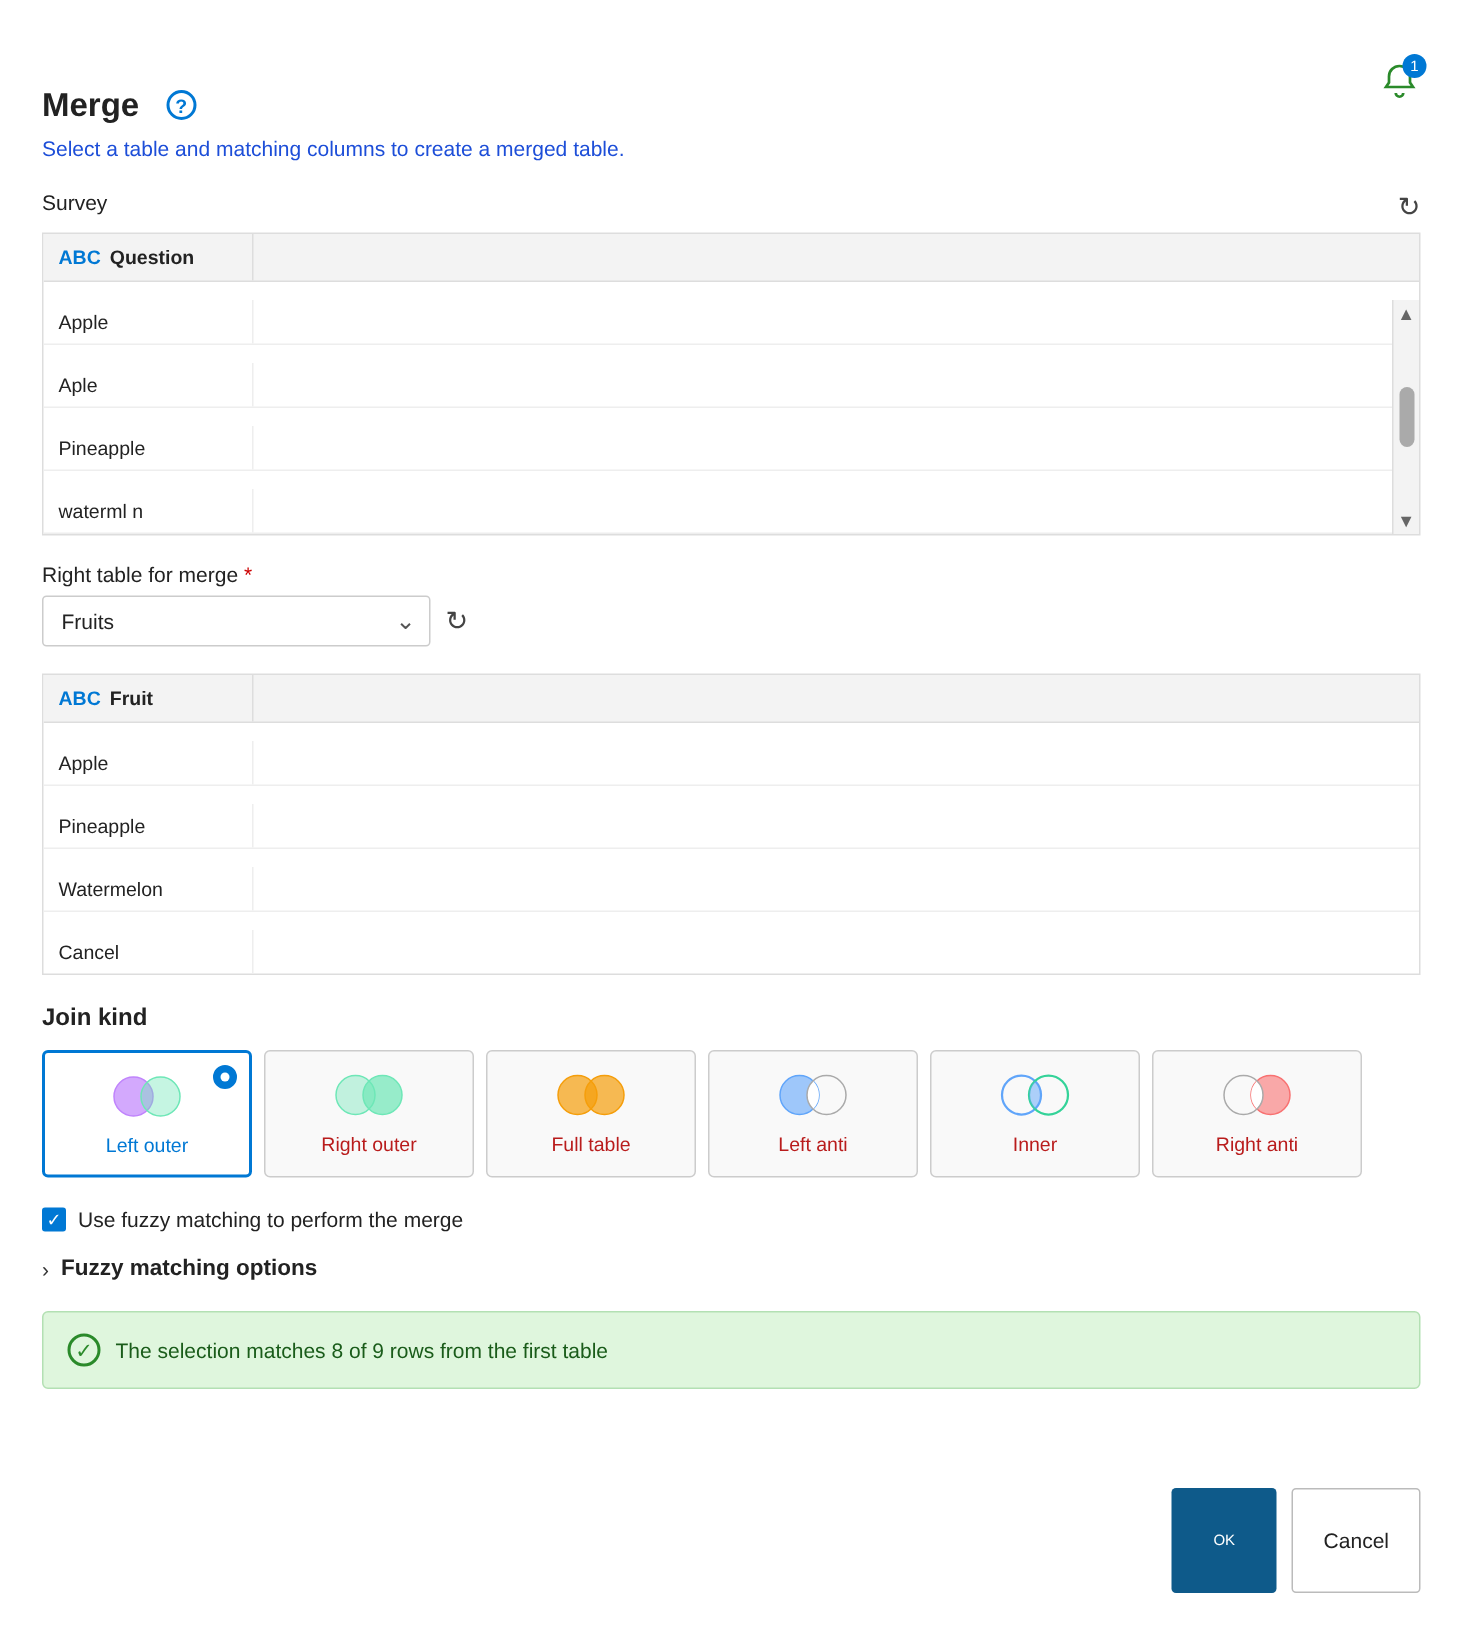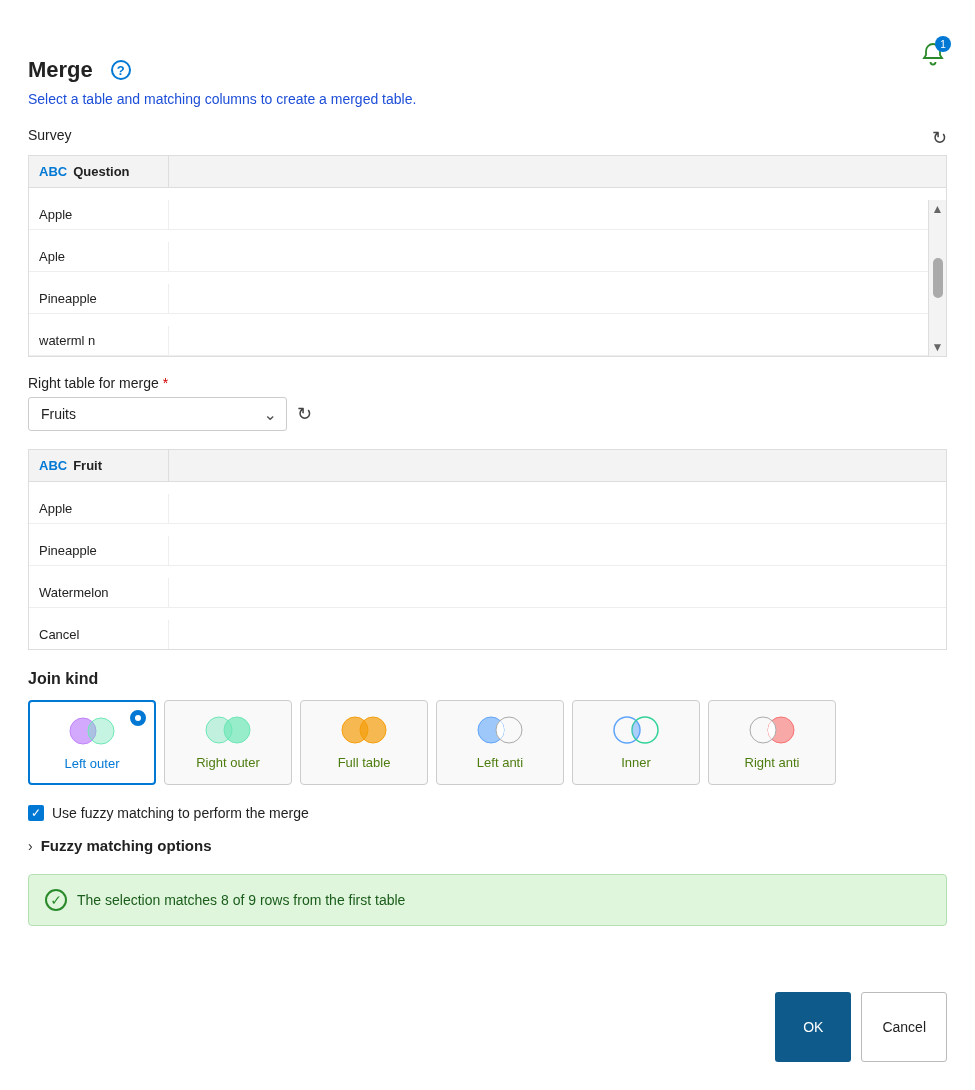--- a/index.html
+++ b/index.html
@@ -175,36 +175,36 @@
     }
     .join-options {
       display: flex;
       gap: 8px;
       margin-bottom: 20px;
     }
     .join-option {
       border: 1px solid #ccc;
       border-radius: 4px;
       padding: 12px 8px;
-      width: 128px;
+      width: 140px;
       display: flex;
       flex-direction: column;
       align-items: center;
       gap: 8px;
       cursor: pointer;
       background: #f9f9f9;
       position: relative;
     }
     .join-option.selected {
       border: 2px solid #0078d4;
       background: #fff;
     }
     .join-option-label {
       font-size: 13px;
-      color: #4d7c0f;
+      color: #b91c1c;
       text-align: center;
     }
     .join-option.selected .join-option-label {
       color: #0078d4;
       font-weight: 500;
     }
     .selected-radio {
       position: absolute;
       top: 8px;
       right: 8px;
@@ -279,21 +279,21 @@
       justify-content: flex-end;
       gap: 10px;
       margin-top: auto;
       padding-top: 10px;
     }
     .btn-ok {
       background: #0e5a8a;
       color: white;
       border: none;
       padding: 10px 28px;
-      font-size: 14px;
+      font-size: 10px;
       border-radius: 3px;
       cursor: pointer;
       font-weight: 500;
     }
     .btn-cancel {
       background: #fff;
       color: #222;
       border: 1px solid #bbb;
       padding: 26px 20px;
       font-size: 14px;

